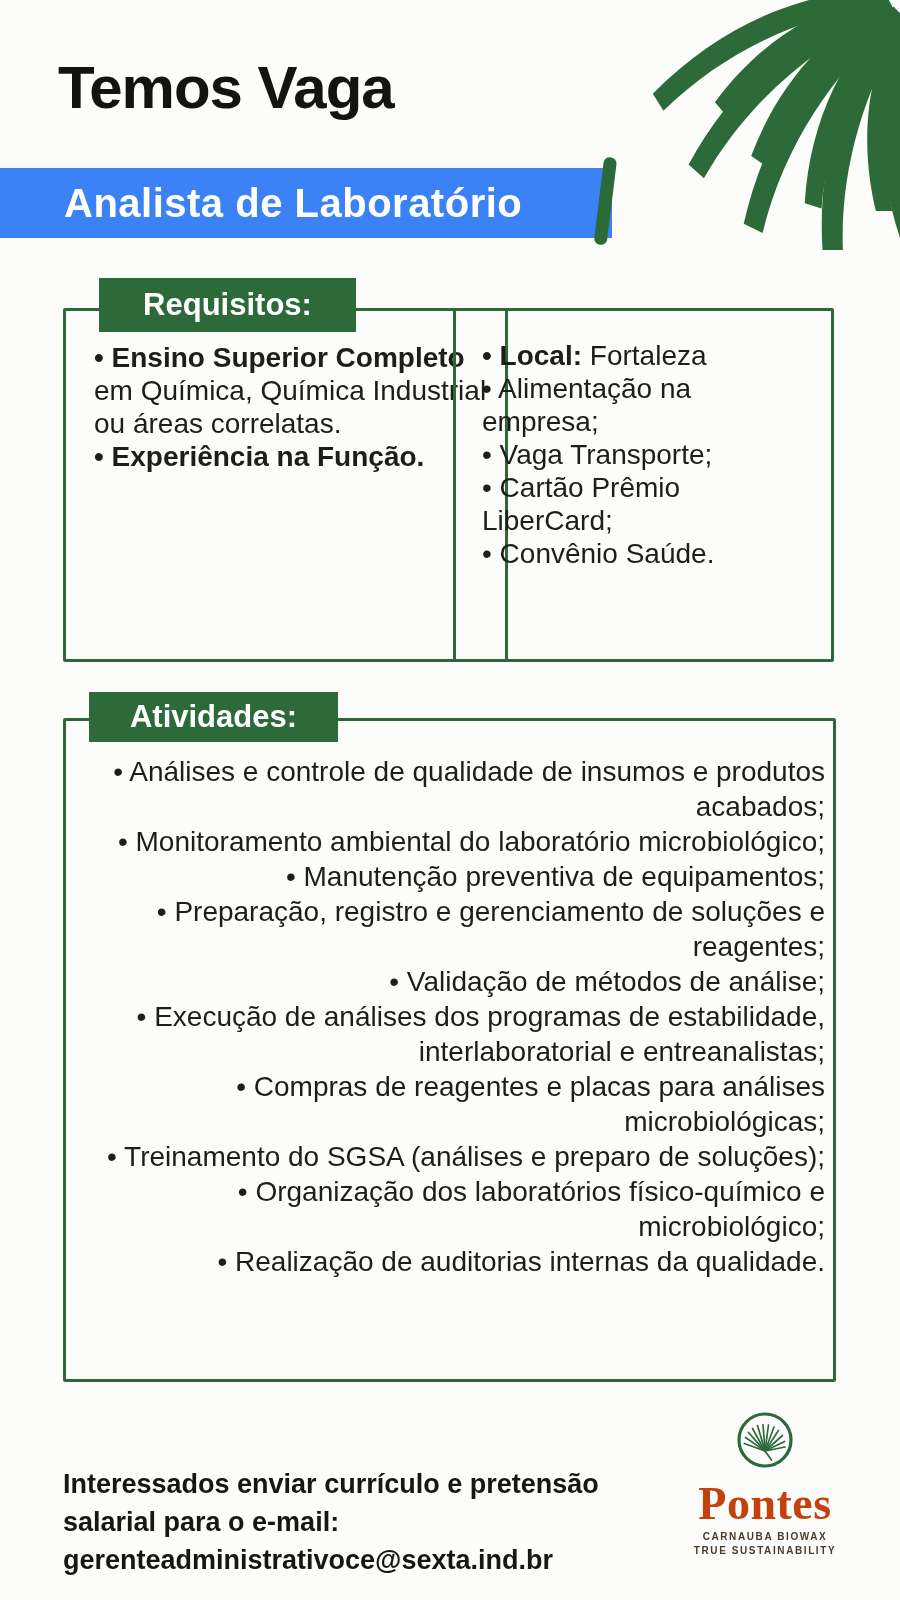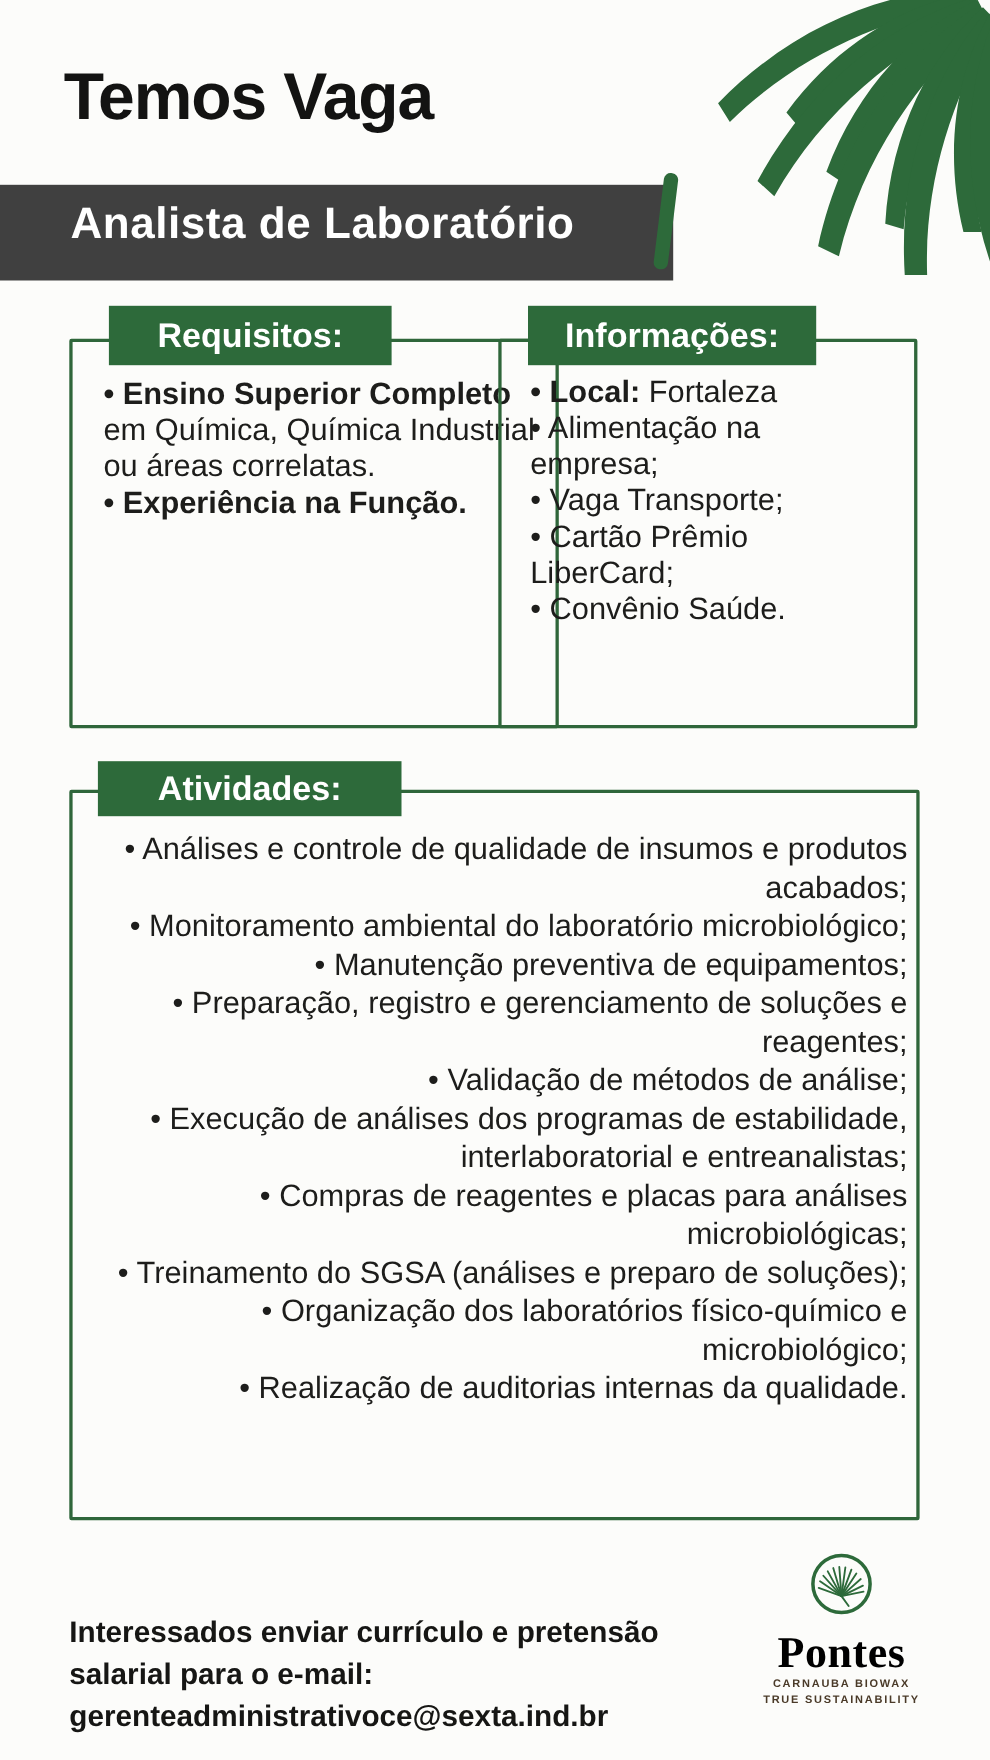--- a/index.html
+++ b/index.html
@@ -7,61 +7,61 @@
     position:relative;width:900px;height:1600px;margin:0 auto;
     background:#fcfcfa;overflow:hidden;
     font-family:"Liberation Sans",sans-serif;color:#1d1d1b;
   }
   
   .title{
     position:absolute;left:58px;top:58px;margin:0;
     font-size:60px;line-height:1;font-weight:bold;letter-spacing:-1px;color:#131312;
   }
   .banner{
-    position:absolute;left:0;top:168px;width:612px;height:87px;
-    background:#404040;
+    position:absolute;left:0;top:168px;width:612px;height:70px;
+    background:#3b82f6;
   }
   .banner span{
     display:block;padding-left:64px;line-height:70px;
     font-size:40px;font-weight:bold;color:#ffffff;letter-spacing:0.5px;
   }
   .palm{position:absolute;right:0;top:0;}
   
   .box{
     position:absolute;border:3px solid #2f663a;border-radius:2px;background:transparent;
     box-sizing:border-box;
   }
   .box-req{left:63px;top:308px;width:445px;height:354px;}
   .box-info{left:453px;top:308px;width:381px;height:354px;}
   .box-ativ{left:63px;top:718px;width:773px;height:664px;}
   .badge{
     position:absolute;background:#2d6a3a;color:#fff;
     font-weight:bold;font-size:31px;text-align:center;z-index:2;
   }
   .badge-req{left:99px;top:278px;width:257px;height:54px;line-height:54px;}
   .badge-info{left:480px;top:278px;width:262px;height:54px;line-height:54px;}
-  .badge-ativ{left:89px;top:692px;width:276px;height:50px;line-height:50px;}
+  .badge-ativ{left:89px;top:692px;width:249px;height:50px;line-height:50px;}
   .box-content{font-size:28px;}
   .box-req .box-content{padding:30px 14px 0 28px;line-height:33px;}
   .box-info .box-content{padding:28px 24px 0 26px;line-height:33px;}
   .box-ativ .box-content{padding:33px 8px 0 34px;line-height:35px;text-align:right;}
   .item{margin:0;}
   .b{font-weight:bold;}
   
   .footer-text{
     position:absolute;left:63px;top:1465px;width:630px;
     font-size:27px;font-weight:bold;line-height:38px;color:#161614;
   }
   .fline{white-space:nowrap;}
   .logo{
     position:absolute;left:690px;top:1410px;width:150px;text-align:center;
   }
   .logo-name{
     font-family:"Liberation Serif",serif;font-weight:bold;
-    font-size:40px;line-height:1.05;color:#000000;margin-top:4px;letter-spacing:0.5px;
+    font-size:46px;line-height:1.05;color:#c2410c;margin-top:4px;letter-spacing:0.5px;
   }
   .logo-tag{
     font-size:10px;font-weight:bold;letter-spacing:1.6px;color:#4a3a28;margin-top:3px;
   }
 </style>
 </head>
 <body>
 
 <div class="page">
 
@@ -101,21 +101,20 @@
 
   <section class="box box-info">
     <div class="box-content">
         <div class="item"><span class="b">• Local:</span> Fortaleza</div>
         <div class="item">• Alimentação na empresa;</div>
         <div class="item">• Vaga Transporte;</div>
         <div class="item">• Cartão Prêmio LiberCard;</div>
         <div class="item">• Convênio Saúde.</div>
       </div>
   </section>
-  <div class="badge badge-info">Informações:</div>
 
   <section class="box box-ativ">
     <div class="box-content">
         <div class="item">• Análises e controle de qualidade de insumos e produtos acabados;</div>
         <div class="item">• Monitoramento ambiental do laboratório microbiológico;</div>
         <div class="item">• Manutenção preventiva de equipamentos;</div>
         <div class="item">• Preparação, registro e gerenciamento de soluções e reagentes;</div>
         <div class="item">• Validação de métodos de análise;</div>
         <div class="item">• Execução de análises dos programas de estabilidade, interlaboratorial e entreanalistas;</div>
         <div class="item">• Compras de reagentes e placas para análises microbiológicas;</div>

